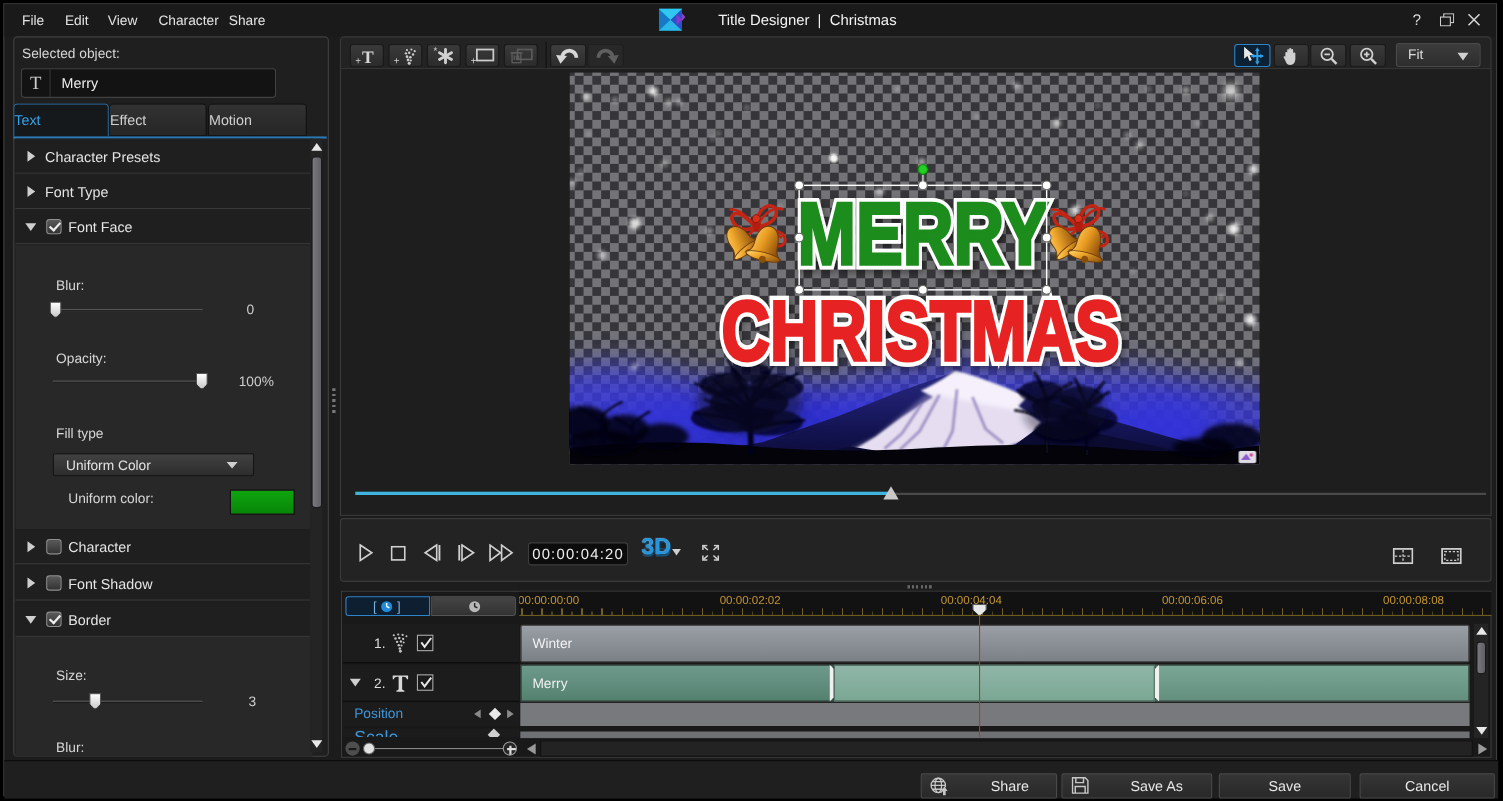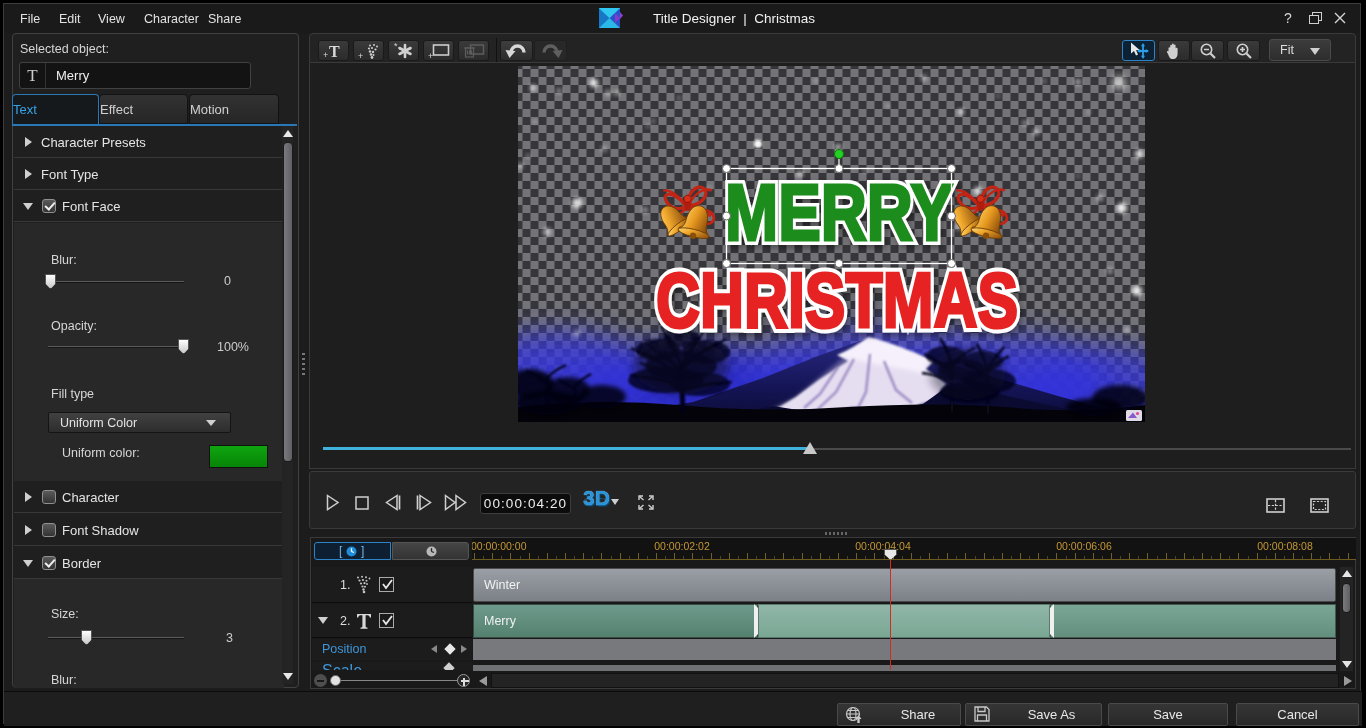--- a/index.html
+++ b/index.html
@@ -37,21 +37,21 @@
 #swatch{position:absolute;left:196px;top:411px;width:59px;height:23px;background:linear-gradient(#0fa50f,#078507);border:1px solid #111;}
 
 .vthumb{position:absolute;background:linear-gradient(90deg,#7a7a7e,#606064);border-radius:4px;border:1px solid #1a1a1a;}
 .uarr{width:0;height:0;border-bottom:7px solid #e8e8e8;border-left:5px solid transparent;border-right:5px solid transparent;}
 .darr{width:0;height:0;border-top:7px solid #e8e8e8;border-left:5px solid transparent;border-right:5px solid transparent;}
 
 #toolbar{position:absolute;left:305px;top:29px;width:1047px;height:30px;background:#232323;border:1px solid #3a3a3a;border-radius:4px 4px 0 0;}
 .tbtn{position:absolute;top:6px;width:31px;height:21px;background:linear-gradient(#3a3a3a,#2b2b2b);border:1px solid #1a1a1a;border-radius:3px;}
 .tbtn.act{background:#0c2133;border:1px solid #2e84c8;}
 .tbtn svg{position:absolute;left:50%;top:50%;transform:translate(-50%,-50%);}
-#fitdd{position:absolute;left:959px;top:5px;width:62px;height:22px;background:linear-gradient(#3c3c3c,#2d2d2d);border:1px solid #4a4a4a;border-radius:3px;color:#dddddd;font-size:12.5px;line-height:21px;padding-left:10px;}
+#fitdd{position:absolute;left:959px;top:5px;width:77px;height:22px;background:linear-gradient(#3c3c3c,#2d2d2d);border:1px solid #4a4a4a;border-radius:3px;color:#dddddd;font-size:12.5px;line-height:21px;padding-left:10px;}
 #fitdd:after{content:"";position:absolute;right:10px;top:8px;width:0;height:0;border-top:7px solid #d0d0d0;border-left:5.5px solid transparent;border-right:5.5px solid transparent;}
 
 #prevpanel{position:absolute;left:305px;top:59px;width:1047px;height:406px;background:#1e1e1e;border:1px solid #3a3a3a;border-top:none;}
 #canvas{position:absolute;left:208px;top:3px;width:627px;height:356px;background:
  repeating-conic-gradient(#747478 0% 25%, #36363a 0% 50%);
  background-size:16px 16px;background-position:4.5px 3px;overflow:hidden;}
 
 #playbar{position:absolute;left:305px;top:467px;width:1047px;height:58px;background:#232323;border:1px solid #3a3a3a;border-radius:3px;}
 
 #timeline{position:absolute;left:306px;top:533px;width:1046px;height:152px;background:#191919;border:1px solid #3a3a3a;}

